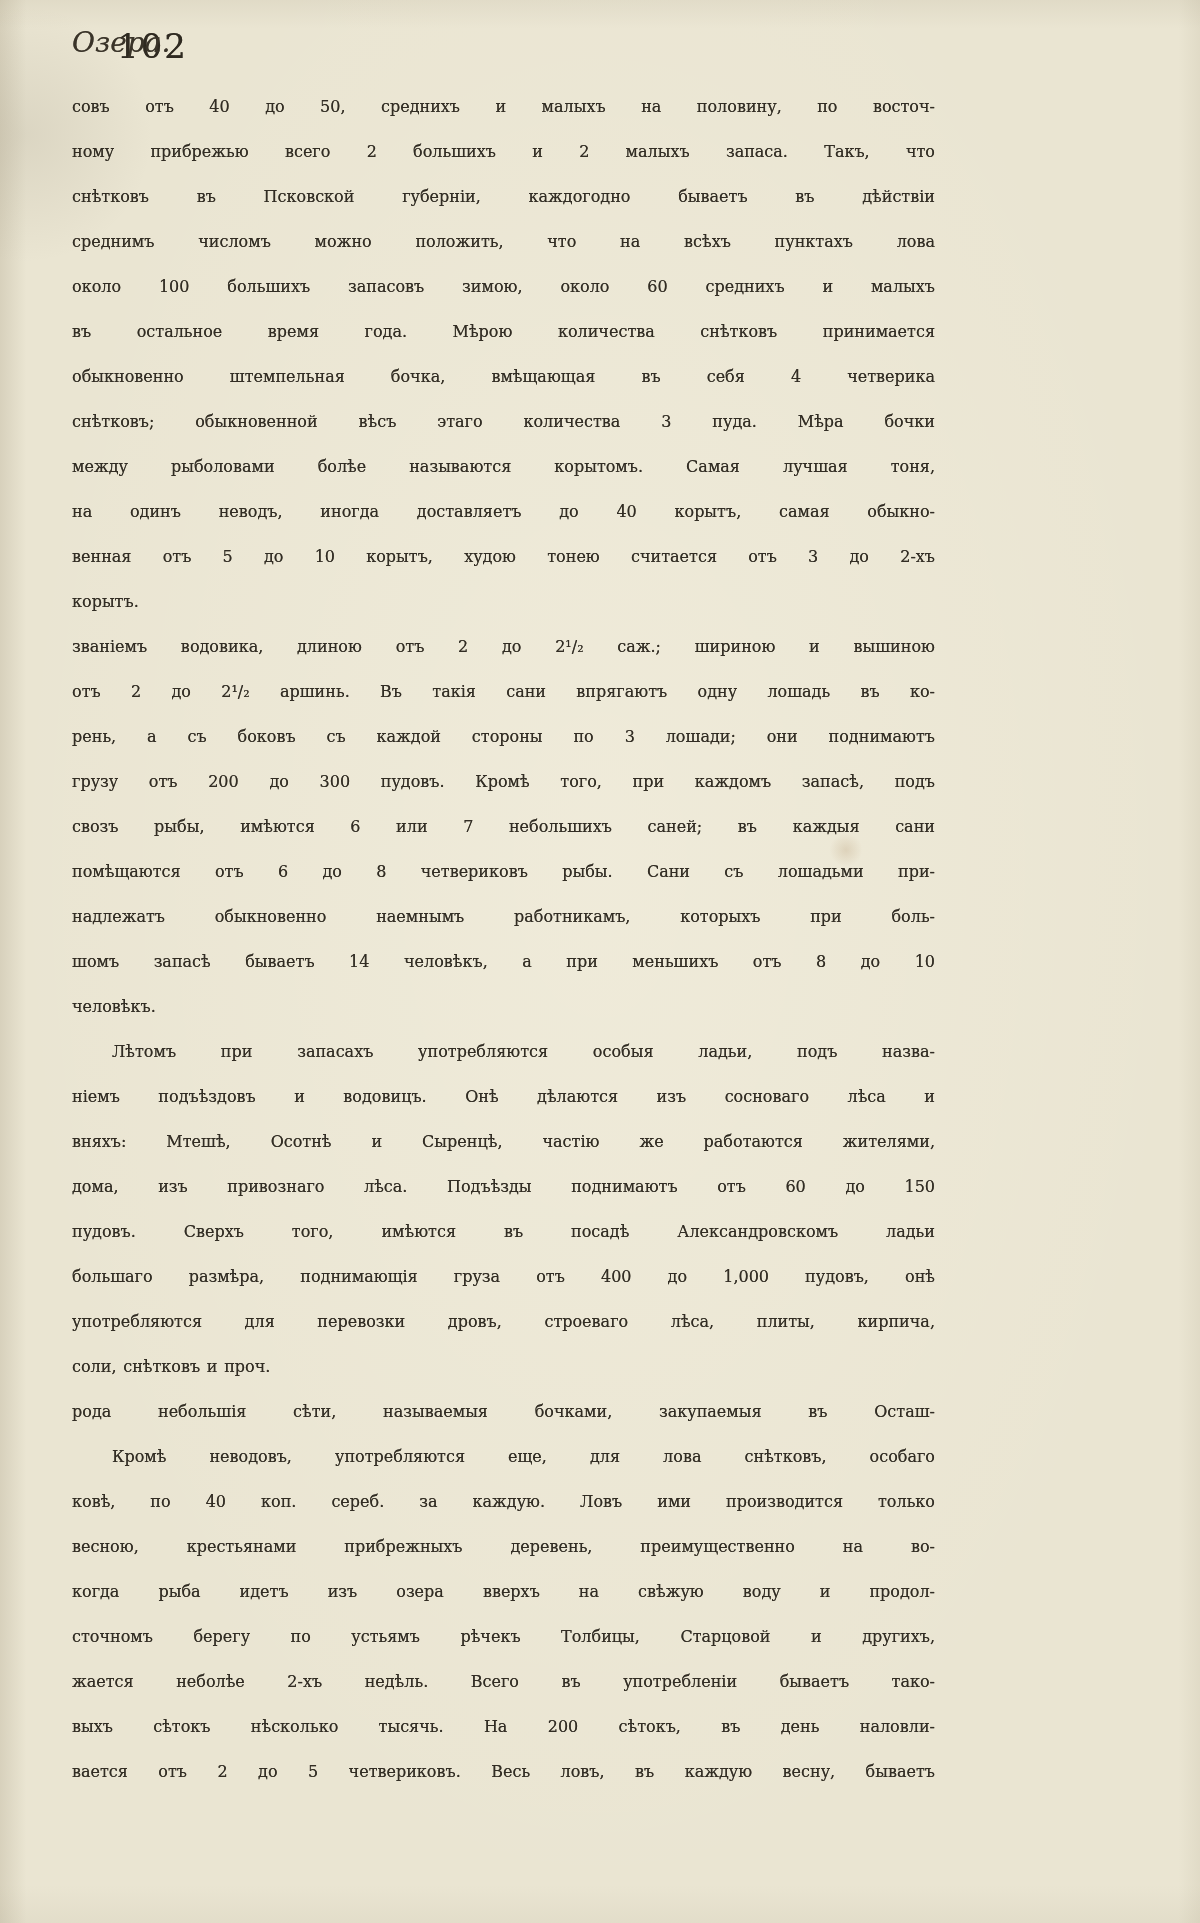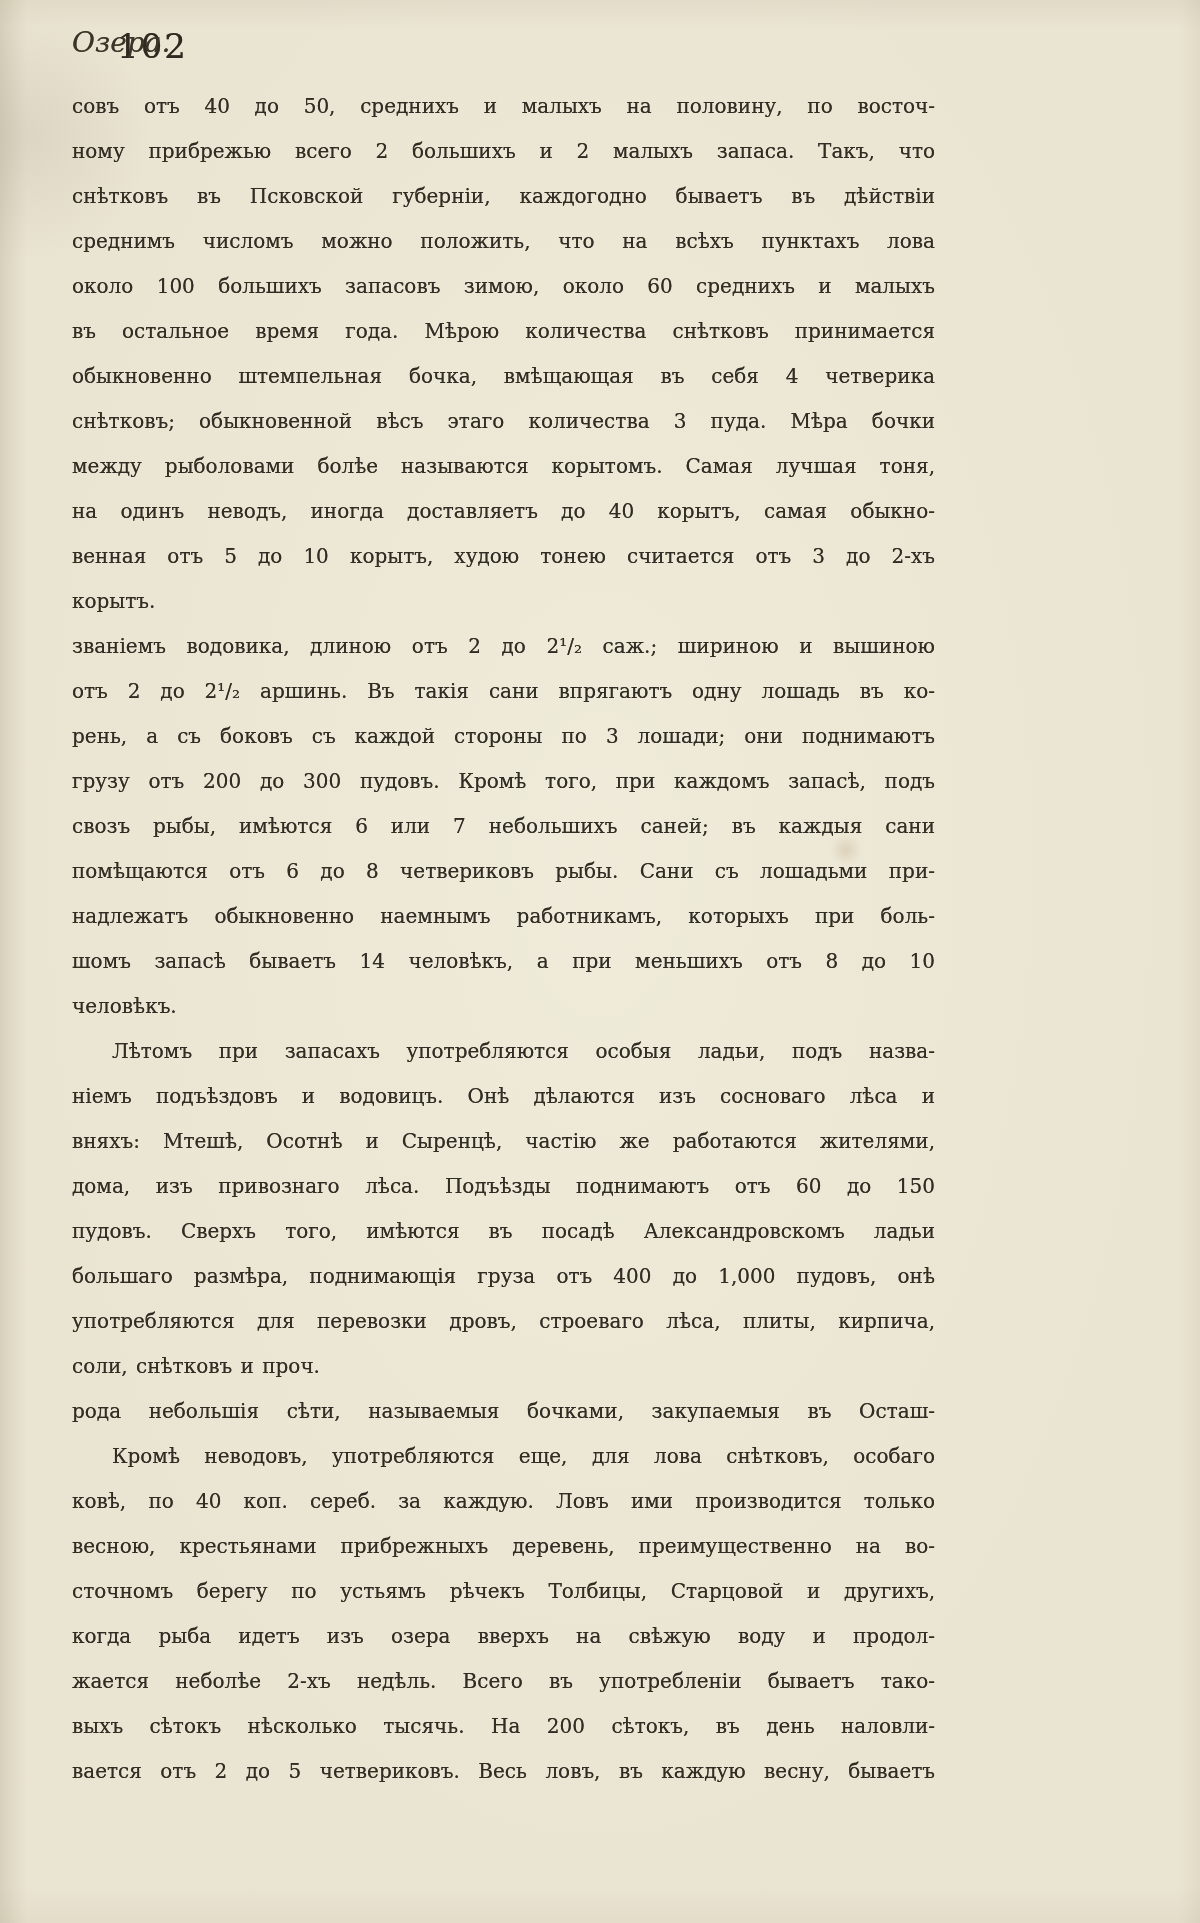--- a/index.html
+++ b/index.html
@@ -50,21 +50,21 @@
     font-style: italic;
     font-size: 28px;
     color: #3a3429;
     text-shadow: 0 0 0.5px rgba(58,52,41,0.6);
   }
   .text-block {
     position: absolute;
     top: 84px;
     left: 72px;
     width: 863px;
-    font-size: 20px;
+    font-size: 16px;
     line-height: 45px;
     color: #322d24;
     text-shadow: 0 0 0.6px rgba(50,45,36,0.75);
     word-spacing: 0.10em;
   }
   .line {
     text-align: justify;
     text-align-last: left;
     height: 45px;
   }
@@ -113,20 +113,20 @@
         <div class="line just">пудовъ. Сверхъ того, имѣются въ посадѣ Александровскомъ ладьи</div>
         <div class="line just">большаго размѣра, поднимающія груза отъ 400 до 1,000 пудовъ, онѣ</div>
         <div class="line just">употребляются для перевозки дровъ, строеваго лѣса, плиты, кирпича,</div>
         <div class="line">соли, снѣтковъ и проч.</div>
       </div>
       <div>
         <div class="line just">рода небольшія сѣти, называемыя бочками, закупаемыя въ Осташ-</div>
         <div class="line indent just">Кромѣ неводовъ, употребляются еще, для лова снѣтковъ, особаго</div>
         <div class="line just">ковѣ, по 40 коп. сереб. за каждую. Ловъ ими производится только</div>
         <div class="line just">весною, крестьянами прибрежныхъ деревень, преимущественно на во-</div>
+        <div class="line just">когда рыба идетъ изъ озера вверхъ на свѣжую воду и продол-</div>
         <div class="line just">сточномъ берегу по устьямъ рѣчекъ Толбицы, Старцовой и другихъ,</div>
-        <div class="line just">когда рыба идетъ изъ озера вверхъ на свѣжую воду и продол-</div>
         <div class="line just">жается неболѣе 2-хъ недѣль. Всего въ употребленіи бываетъ тако-</div>
         <div class="line just">выхъ сѣтокъ нѣсколько тысячь. На 200 сѣтокъ, въ день наловли-</div>
         <div class="line just">вается отъ 2 до 5 четвериковъ. Весь ловъ, въ каждую весну, бываетъ</div>
       </div>
     </div>
 </div>
 
 </body></html>

